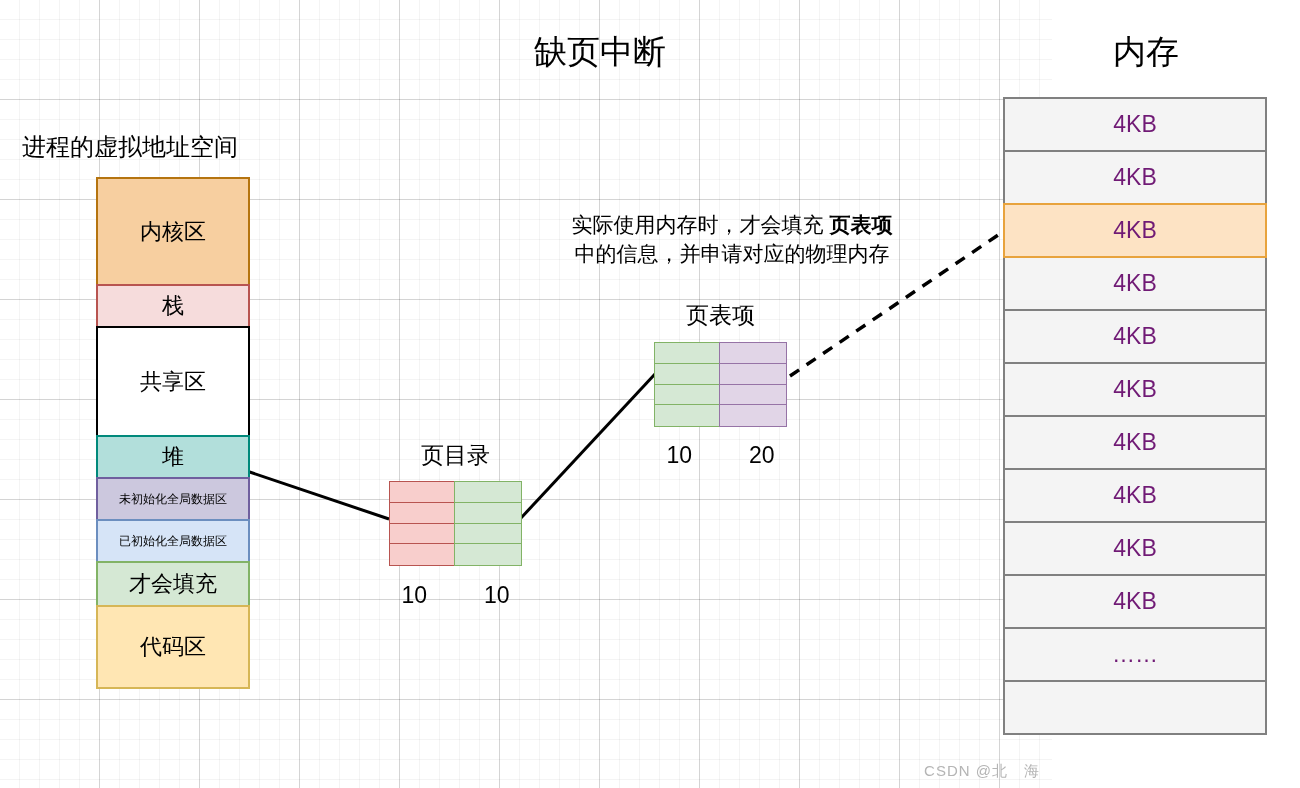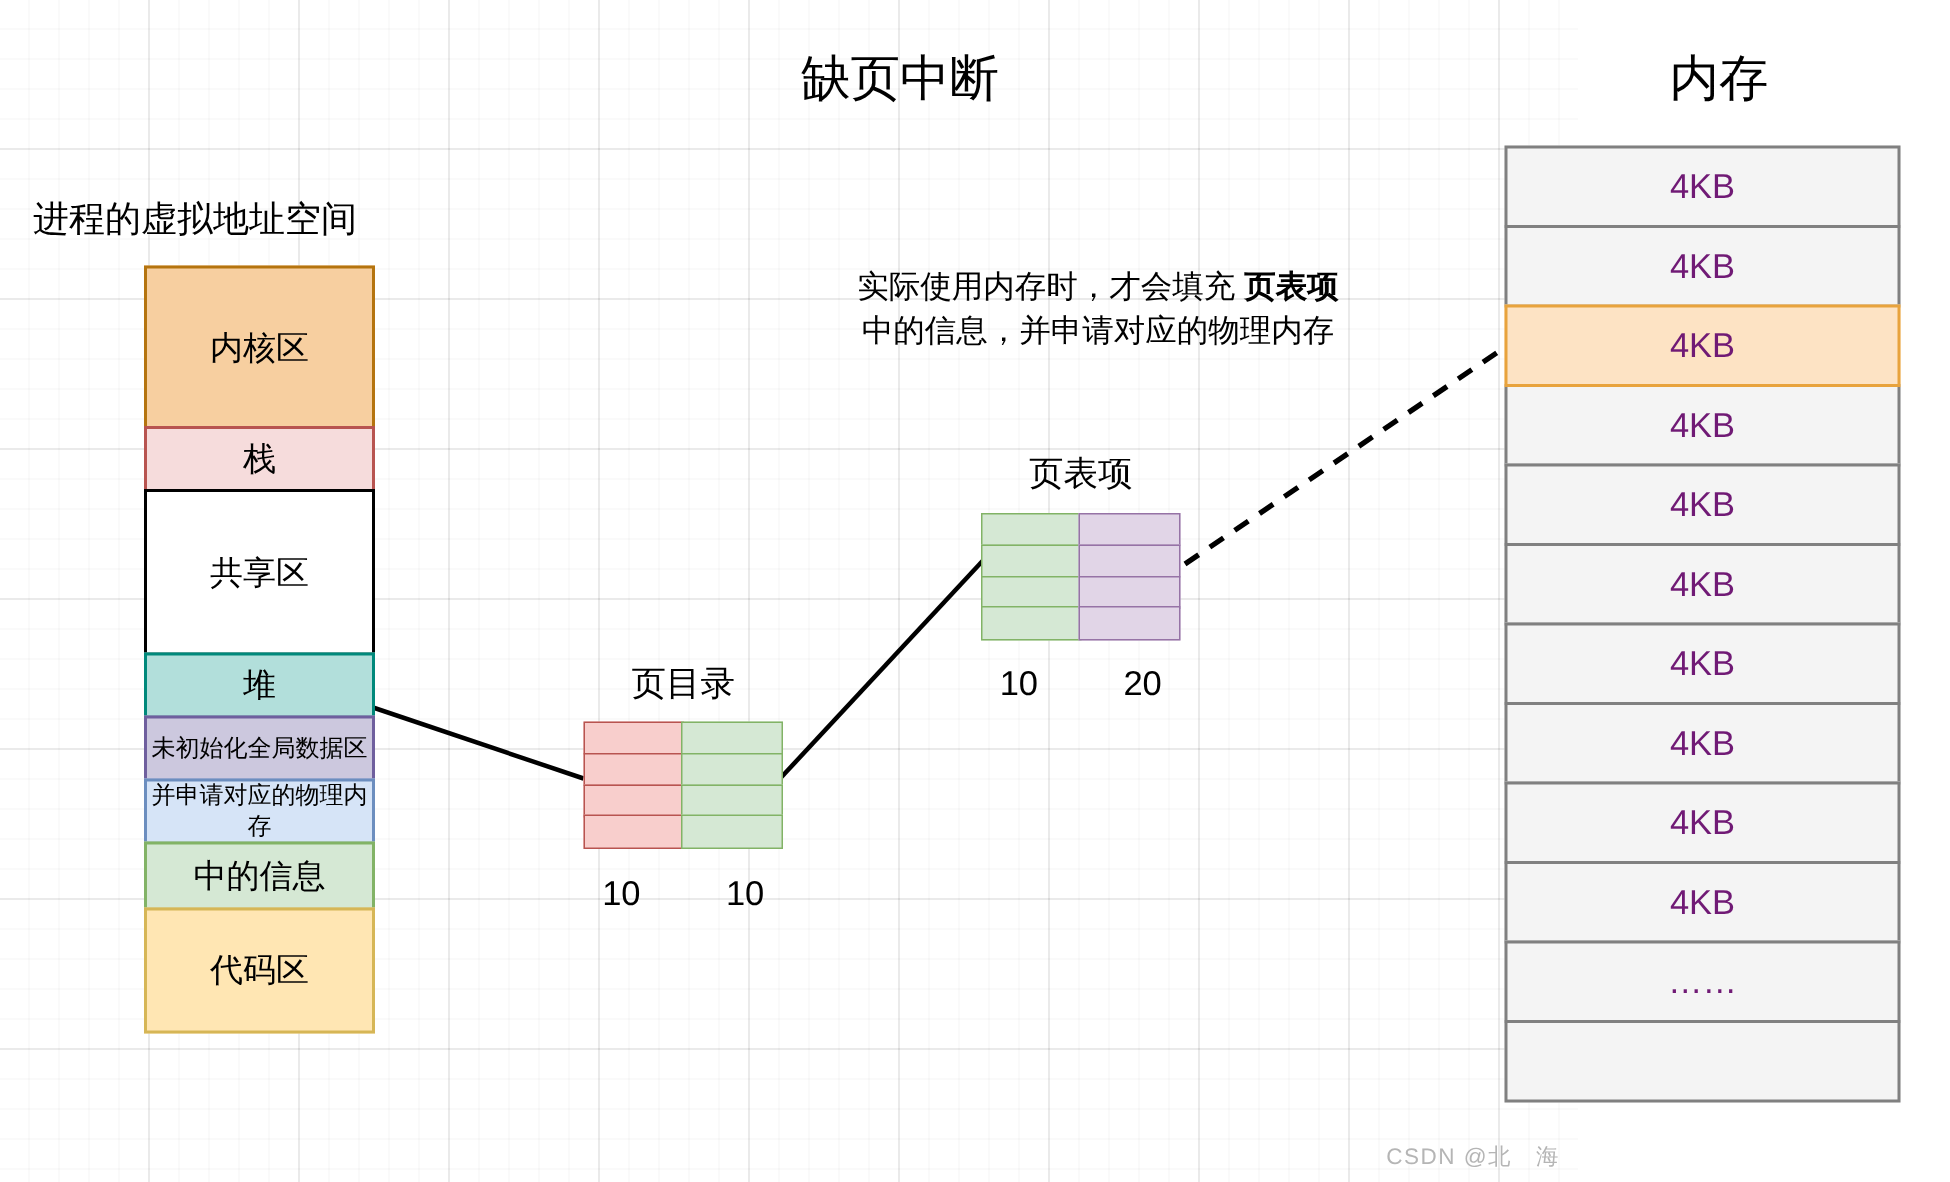--- a/index.html
+++ b/index.html
@@ -38,20 +38,21 @@
   .sublabel {
     font-size: 24px;
     line-height: 1;
     white-space: nowrap;
   }
   .note {
     font-size: 21px;
     line-height: 1.38;
     text-align: center;
     white-space: nowrap;
+    margin-top: 33px;
   }
   .note b { font-weight: bold; }
 
   
   #vas-stack {
     left: 68px;
     top: 177px;
     width: 154px;
     padding-left: 28px;
   }
@@ -59,21 +60,21 @@
     box-sizing: border-box;
     display: flex;
     align-items: center;
     justify-content: center;
     border: 2px solid #000;
     margin-top: -2px;
     font-size: 22px;
     text-align: center;
   }
   .seg:first-child { margin-top: 0; }
-  .seg.small { font-size: 16px; }
+  .seg.small { font-size: 12px; }
 
   
   .tbl {
     display: flex;
     box-sizing: border-box;
   }
   .tbl .col {
     box-sizing: border-box;
     display: flex;
     flex-direction: column;
@@ -172,24 +173,24 @@
       <div class="seg" style="height: 111px; background: rgb(255, 255, 255); border-color: rgb(0, 0, 0); z-index: 18;">
         <span>共享区</span>
       </div>
       <div class="seg" style="height: 44px; background: rgb(178, 223, 219); border-color: rgb(0, 137, 123); z-index: 17;">
         <span>堆</span>
       </div>
       <div class="seg small" style="height: 44px; background: rgb(204, 200, 222); border-color: rgb(111, 95, 158); z-index: 16;">
         <span>未初始化全局数据区</span>
       </div>
       <div class="seg small" style="height: 44px; background: rgb(214, 228, 247); border-color: rgb(108, 142, 191); z-index: 15;">
-        <span>并申请对应的物理内存</span>
+        <span>已初始化全局数据区</span>
       </div>
       <div class="seg" style="height: 46px; background: rgb(213, 232, 212); border-color: rgb(130, 179, 102); z-index: 14;">
-        <span>中的信息</span>
+        <span>才会填充</span>
       </div>
       <div class="seg" style="height: 84px; background: rgb(255, 230, 179); border-color: rgb(214, 182, 86); z-index: 13;">
         <span>代码区</span>
       </div>
     </div>
 
   <div class="abs note" style="left:511px; top:178px; width:442px;">
     <div>
       <span>实际使用内存时，才会填充 </span><b>页表项</b>
     </div>

